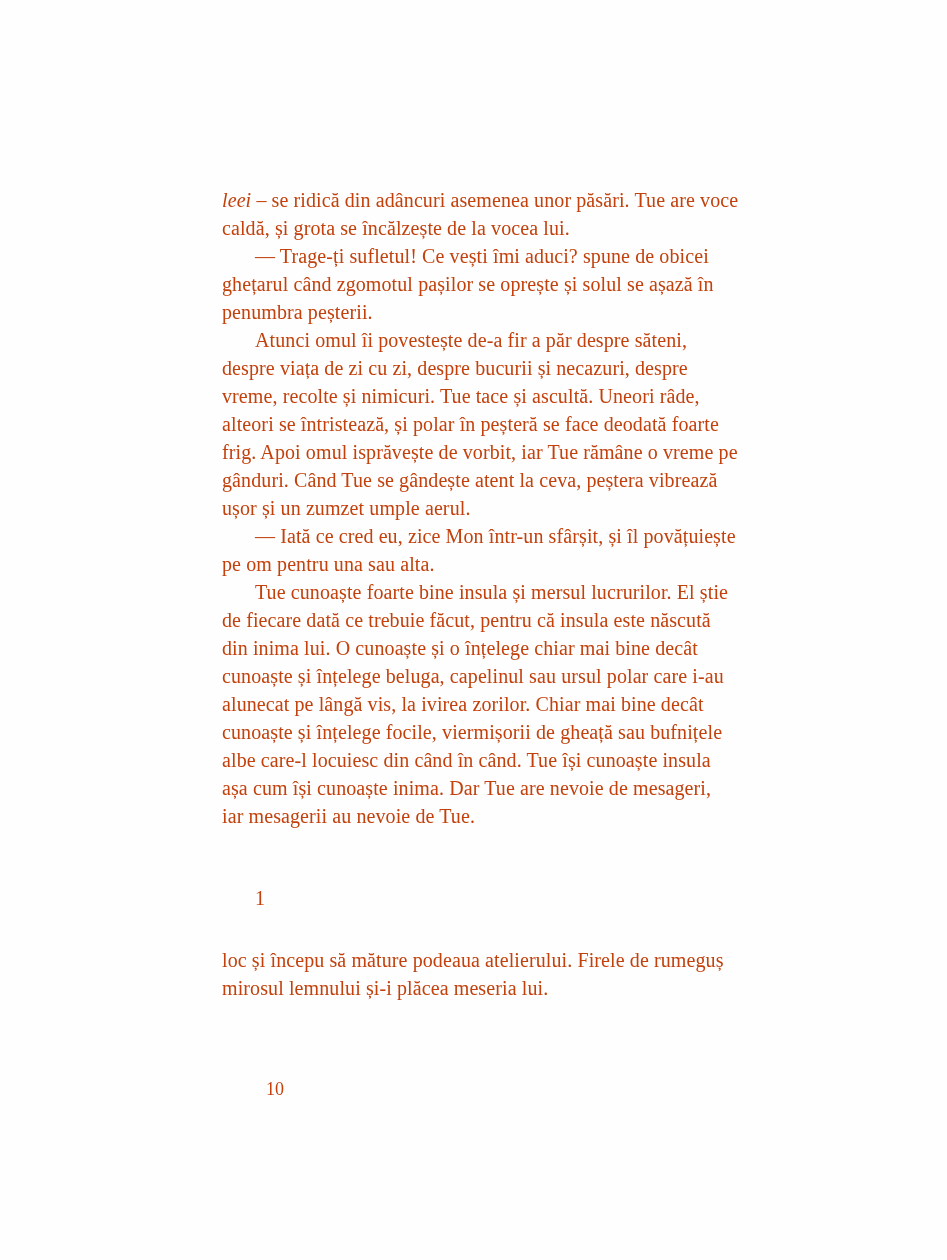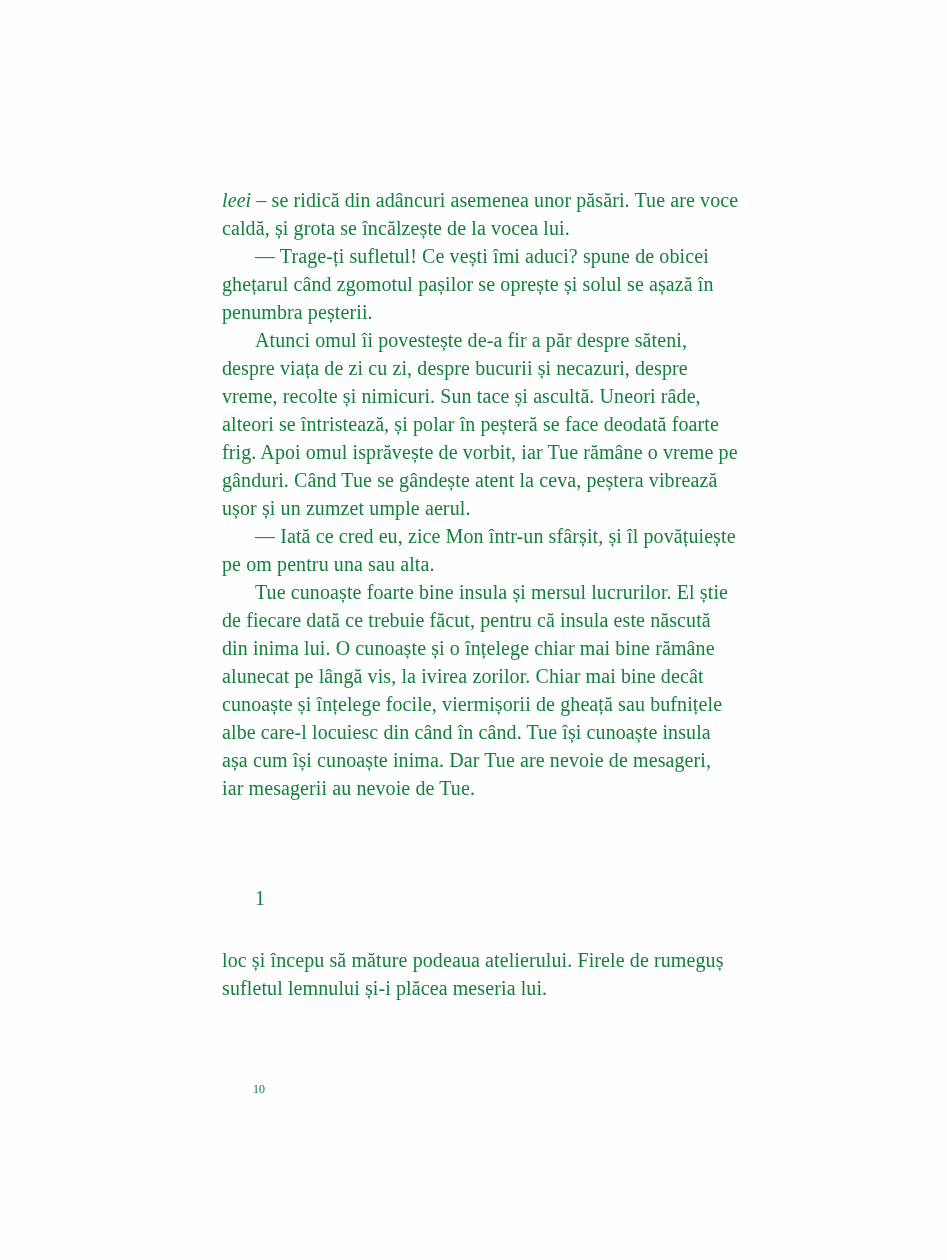--- a/index.html
+++ b/index.html
@@ -41,58 +41,59 @@
   #chapter-text{ top: 946px; }
   .chapter-number {
     position: absolute;
     left: 255px;
     top: 884px;
     font-size: 20px;
     line-height: 28px;
   }
   .page-number {
     position: absolute;
-    left: 253px;
+    left: 266px;
     top: 1077px;
-    font-size: 12px;
+    font-size: 18px;
     line-height: 24px;
   }
 </style>
 </head>
 <body style="background: rgb(254, 254, 254);">
 
-<div class="page" style="color: #15803d;">
+<div class="page" style="color: #c2410c;">
 
   <div class="text-block" id="main-text">
       <div class="line"><em>leei</em> – se ridică din adâncuri asemenea unor păsări. Tue are voce</div>
       <div class="line">caldă, și grota se încălzește de la vocea lui.</div>
       <div class="line indent">— Trage-ți sufletul! Ce vești îmi aduci? spune de obicei</div>
       <div class="line">ghețarul când zgomotul pașilor se oprește și solul se așază în</div>
       <div class="line">penumbra peșterii.</div>
       <div class="line indent">Atunci omul îi povestește de-a fir a păr despre săteni,</div>
       <div class="line">despre viața de zi cu zi, despre bucurii și necazuri, despre</div>
-      <div class="line">vreme, recolte și nimicuri. Sun tace și ascultă. Uneori râde,</div>
+      <div class="line">vreme, recolte și nimicuri. Tue tace și ascultă. Uneori râde,</div>
       <div class="line">alteori se întristează, și polar în peșteră se face deodată foarte</div>
       <div class="line">frig. Apoi omul isprăvește de vorbit, iar Tue rămâne o vreme pe</div>
       <div class="line">gânduri. Când Tue se gândește atent la ceva, peștera vibrează</div>
       <div class="line">ușor și un zumzet umple aerul.</div>
       <div class="line indent">— Iată ce cred eu, zice Mon într-un sfârșit, și îl povățuiește</div>
       <div class="line">pe om pentru una sau alta.</div>
       <div class="line indent">Tue cunoaște foarte bine insula și mersul lucrurilor. El știe</div>
       <div class="line">de fiecare dată ce trebuie făcut, pentru că insula este născută</div>
-      <div class="line">din inima lui. O cunoaște și o înțelege chiar mai bine rămâne</div>
+      <div class="line">din inima lui. O cunoaște și o înțelege chiar mai bine decât</div>
+      <div class="line">cunoaște și înțelege beluga, capelinul sau ursul polar care i-au</div>
       <div class="line">alunecat pe lângă vis, la ivirea zorilor. Chiar mai bine decât</div>
       <div class="line">cunoaște și înțelege focile, viermișorii de gheață sau bufnițele</div>
       <div class="line">albe care-l locuiesc din când în când. Tue își cunoaște insula</div>
       <div class="line">așa cum își cunoaște inima. Dar Tue are nevoie de mesageri,</div>
       <div class="line">iar mesagerii au nevoie de Tue.</div>
     </div>
 
   <div class="chapter-number">1</div>
 
   <div class="text-block" id="chapter-text">
       <div class="line">loc și începu să măture podeaua atelierului. Firele de rumeguș</div>
-      <div class="line">sufletul lemnului și-i plăcea meseria lui.</div>
+      <div class="line">mirosul lemnului și-i plăcea meseria lui.</div>
     </div>
 
   <div class="page-number">10</div>
 
 </div>
 
 </body></html>

